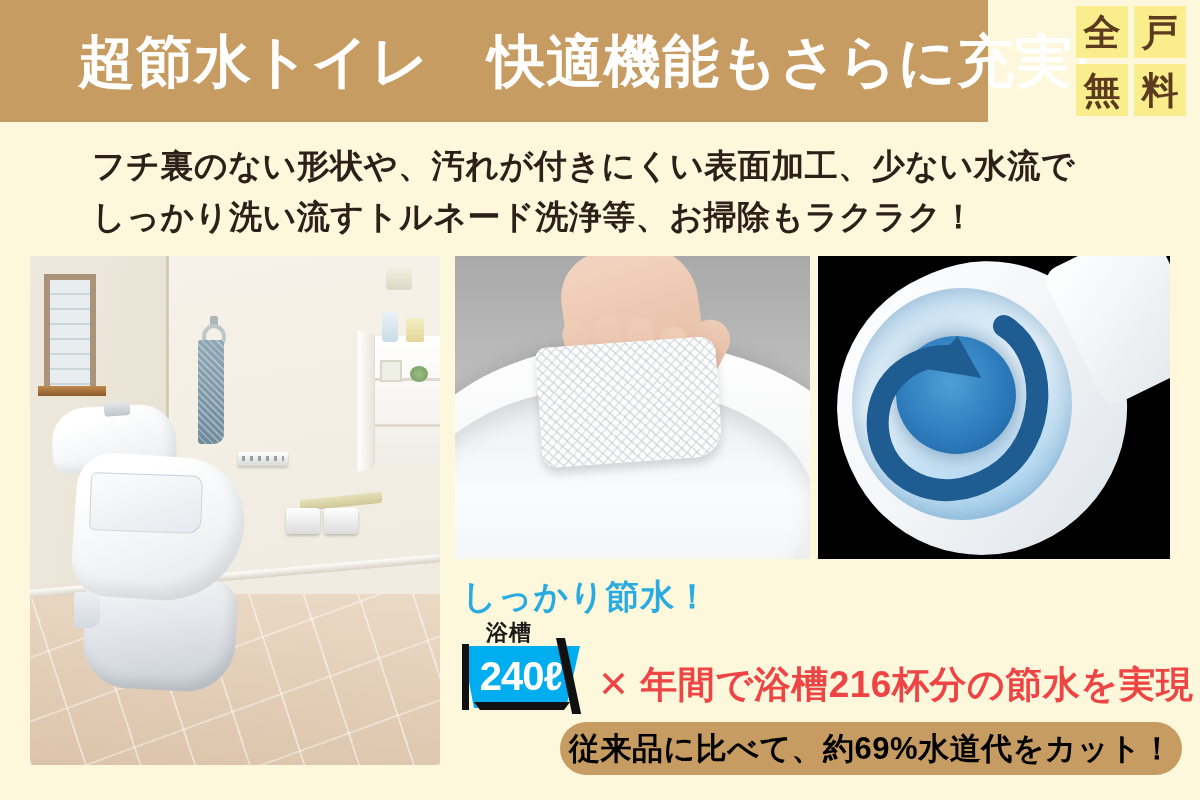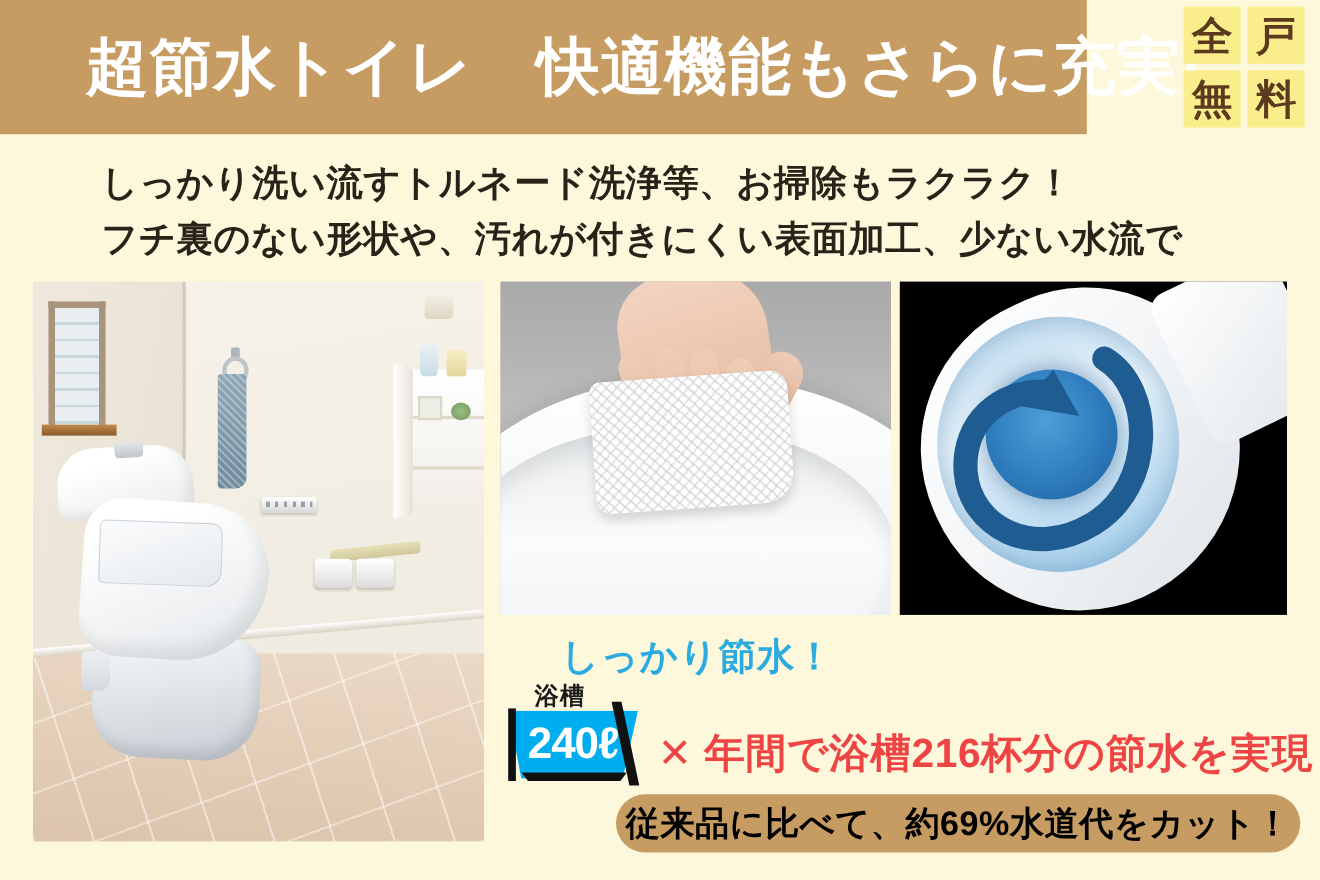--- a/index.html
+++ b/index.html
@@ -278,21 +278,20 @@
     position:absolute; left:250px; top:-16px; width:120px; height:150px;
     background:linear-gradient(150deg,#FFFFFF,#E2E7EB);
     border-radius:16px; transform:rotate(-26deg);
   }
 
   
   .save-title{
     position:absolute; left:462px; top:574px;
     font-size:34px; font-weight:700; color:#29ABE2; letter-spacing:1px;
     white-space:nowrap;
-    margin-left:48px;
   }
   .tub{ position:absolute; left:462px; top:618px; width:132px; height:92px; }
   .tub-label{
     position:absolute; left:24px; top:0; font-size:22px; font-weight:700;
     color:#1A1A1A; white-space:nowrap; letter-spacing:1px;
   }
   .tub-body{
     position:absolute; left:0; top:28px; width:118px; height:62px;
     background:#00AEEF;
     clip-path:polygon(0 0,118px 0,104px 62px,12px 62px);
@@ -338,22 +337,22 @@
 
     <div class="badge-grid">
       <div class="badge-cell">全</div>
       <div class="badge-cell">戸</div>
       <div class="badge-cell">無</div>
       <div class="badge-cell">料</div>
     </div>
   </div>
 
   <div class="lead">
+    <div>フチ裏のない形状や、汚れが付きにくい表面加工、少ない水流で</div>
     <div>しっかり洗い流すトルネード洗浄等、お掃除もラクラク！</div>
-    <div>フチ裏のない形状や、汚れが付きにくい表面加工、少ない水流で</div>
   </div>
 
   <div class="photo" id="photo-room">
     <div class="room-wall-left"></div>
     <div class="room-wall-right"></div>
     <div class="room-corner"></div>
     <div class="room-floor"></div>
     <div class="room-baseline"></div>
 
     <div class="room-window"></div>

